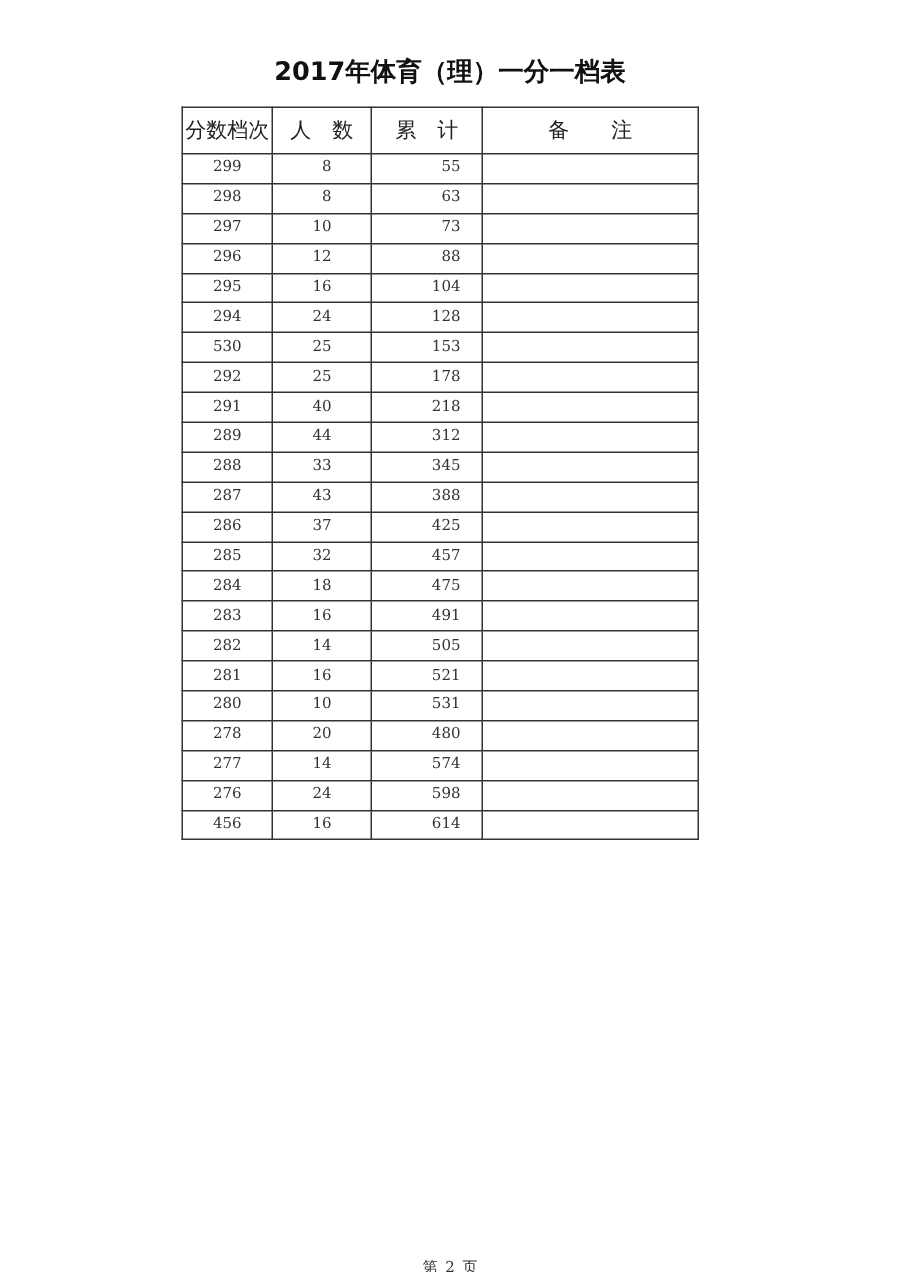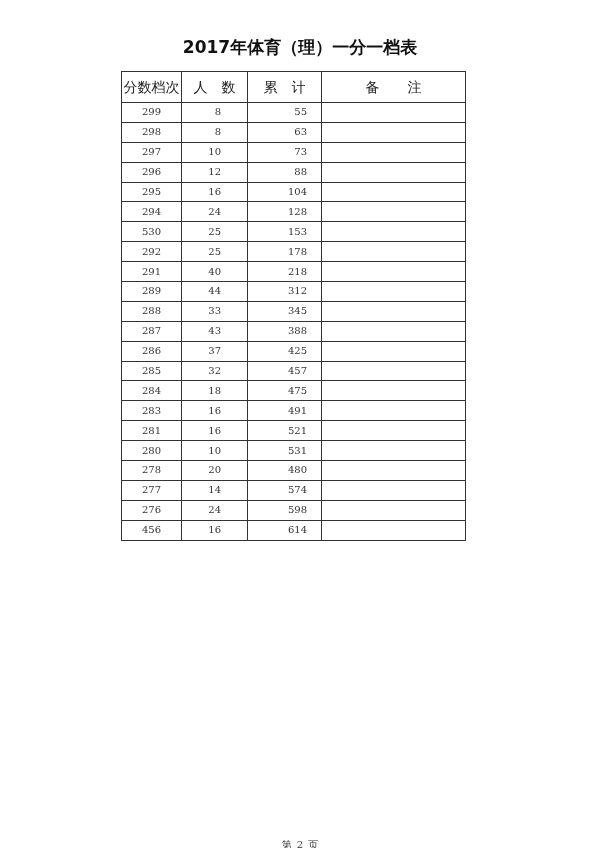--- a/index.html
+++ b/index.html
@@ -153,20 +153,26 @@
         <td class="cum">475</td>
         <td class="note"></td>
       </tr>
       <tr>
         <td class="score">283</td>
         <td class="count">16</td>
         <td class="cum">491</td>
         <td class="note"></td>
       </tr>
       <tr>
+        <td class="score">282</td>
+        <td class="count">14</td>
+        <td class="cum">505</td>
+        <td class="note"></td>
+      </tr>
+      <tr>
         <td class="score">281</td>
         <td class="count">16</td>
         <td class="cum">521</td>
         <td class="note"></td>
       </tr>
       <tr>
         <td class="score">280</td>
         <td class="count">10</td>
         <td class="cum">531</td>
         <td class="note"></td>

